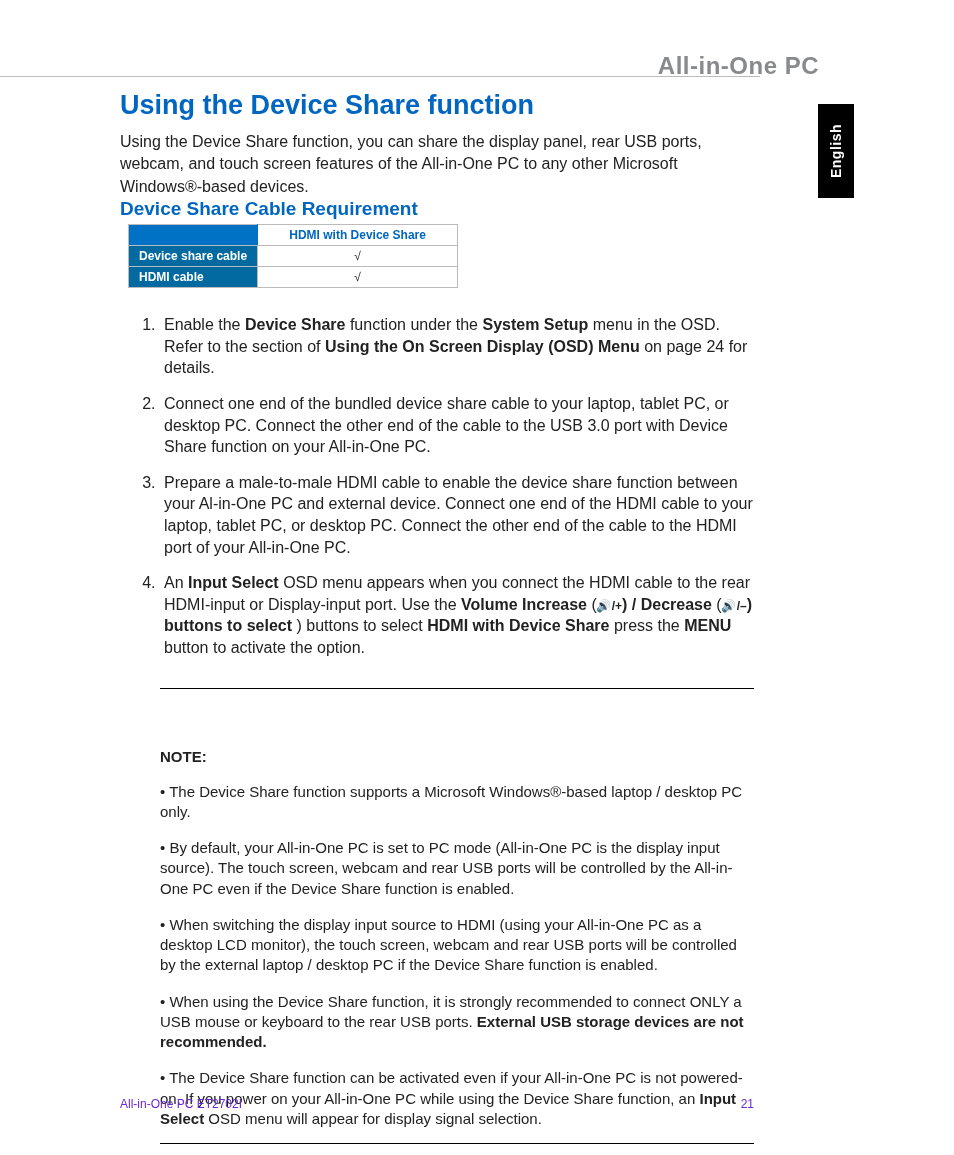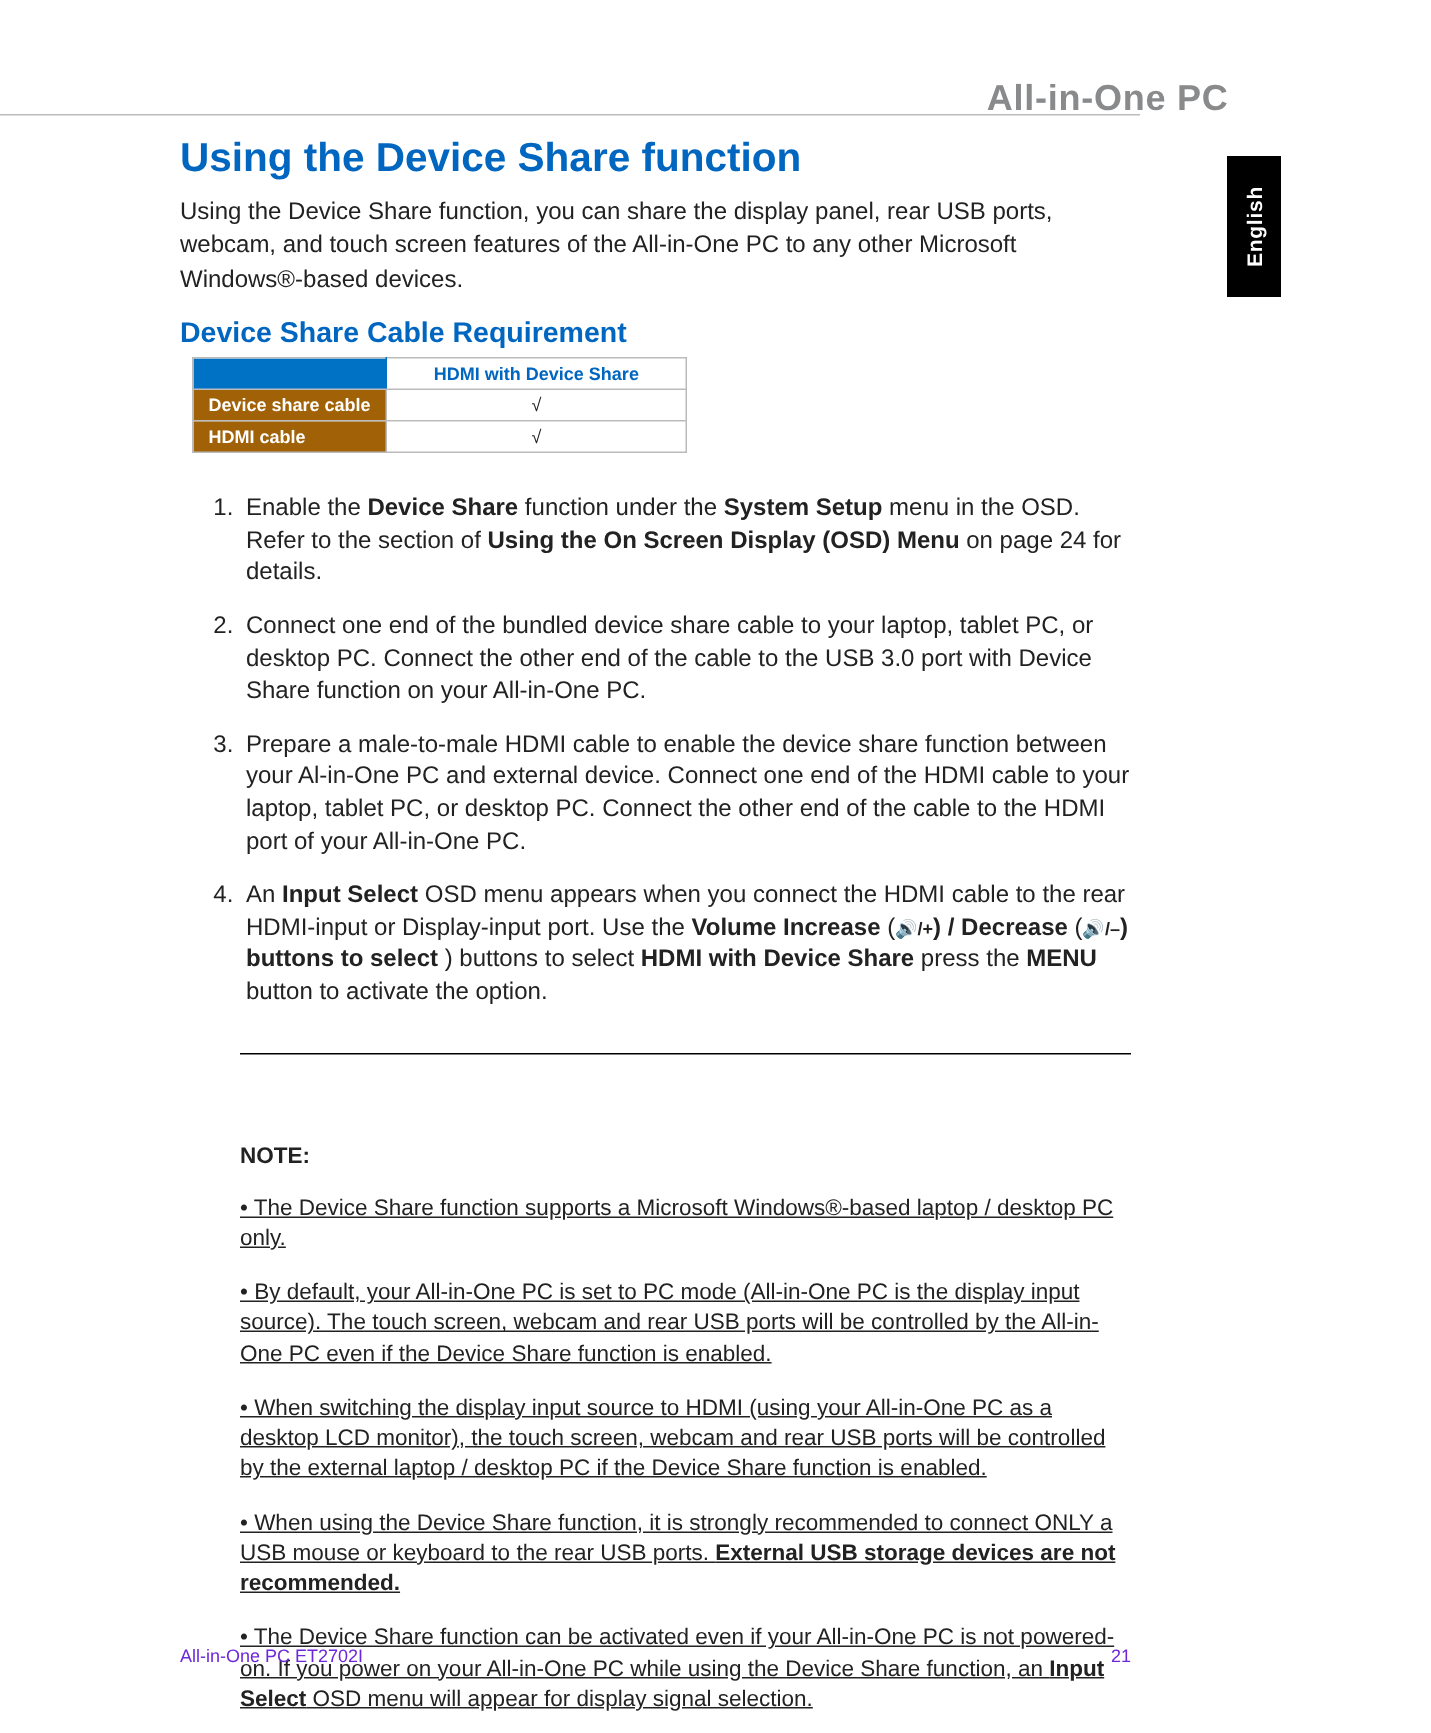--- a/index.html
+++ b/index.html
@@ -4,35 +4,35 @@
 <style>
   * { box-sizing: border-box; margin: 0; padding: 0; }
   html, body { width: 954px; height: 1155px; background: #fff; font-family: "Segoe UI", "Myriad Pro", Arial, sans-serif; color: #222; }
   .page { position: relative; width: 854px; height: 1155px; padding: 60px 0 0 0; }
   .header-line { position: absolute; top: 76px; left: 0; width: 760px; height: 1px; background: #bbb; }
   .product-brand { position: absolute; top: 52px; right: 35px; font-size: 24px; font-weight: 600; color: #888a8c; letter-spacing: 0.5px; }
   .lang-tab { position: absolute; top: 104px; right: 0; width: 36px; height: 94px; background: #000; color: #fff; display: flex; align-items: center; justify-content: center; }
   .lang-tab span { transform: rotate(-90deg); font-weight: 700; font-size: 14px; letter-spacing: 0.5px; }
   .content { margin: 30px 100px 0 120px; }
   h1.section-title { color: #0066c0; font-size: 27px; font-weight: 700; margin-bottom: 10px; font-family: Verdana, Geneva, sans-serif; }
-  p.intro { font-size: 16px; line-height: 1.4; margin-bottom: 14px; }
+  p.intro { font-size: 16px; line-height: 1.4; }
   h2.subheading { color: #0066c0; font-size: 19px; font-weight: 700; margin-bottom: 4px; }
   table.req { border-collapse: collapse; font-size: 12px; margin-left: 8px; margin-bottom: 26px; }
   table.req th, table.req td { border: 1px solid #bbb; padding: 3px 8px; }
   table.req th.top { background: #fff; color: #0066c0; font-weight: 700; text-align: center; }
-  table.req th.left { background: #a16207; color: #fff; font-weight: 700; text-align: left; padding: 3px 10px; }
+  table.req th.left { background: #0369a1; color: #fff; font-weight: 700; text-align: left; padding: 3px 10px; }
   table.req td.val { text-align: center; width: 200px; font-family: "Lucida Sans Unicode", Arial, sans-serif; }
   table.req th.corner { background: #0072c6; border-right: 1px solid #0072c6; }
   ol.steps { list-style: decimal; margin-left: 20px; padding-left: 20px; font-size: 16px; line-height: 1.35; }
   ol.steps li { margin-bottom: 14px; padding-left: 4px; }
   ol.steps b { font-weight: 700; }
   .vol-icon { font-size: 12px; }
   .note-box { margin: 30px 0 0 40px; border-top: 1px solid #000; border-bottom: 1px solid #000; padding: 14px 0 14px 0; font-size: 15px; line-height: 1.35; }
   .note-box .note-label { font-weight: 700; margin-bottom: 14px; display: block; margin-top: 44px; }
-  .note-box p { margin-bottom: 16px; text-decoration: underline; }
+  .note-box p { margin-bottom: 16px; }
   .note-box p:last-child { margin-bottom: 0; }
   .footer { position: absolute; bottom: 44px; left: 120px; right: 100px; display: flex; justify-content: space-between; font-size: 12px; color: #6d28d9; }
 </style>
 </head>
 <body>
 
 <div class="page">
   <div class="header-line"></div>
   <div class="product-brand">All-in-One PC</div>
   <div class="lang-tab">

